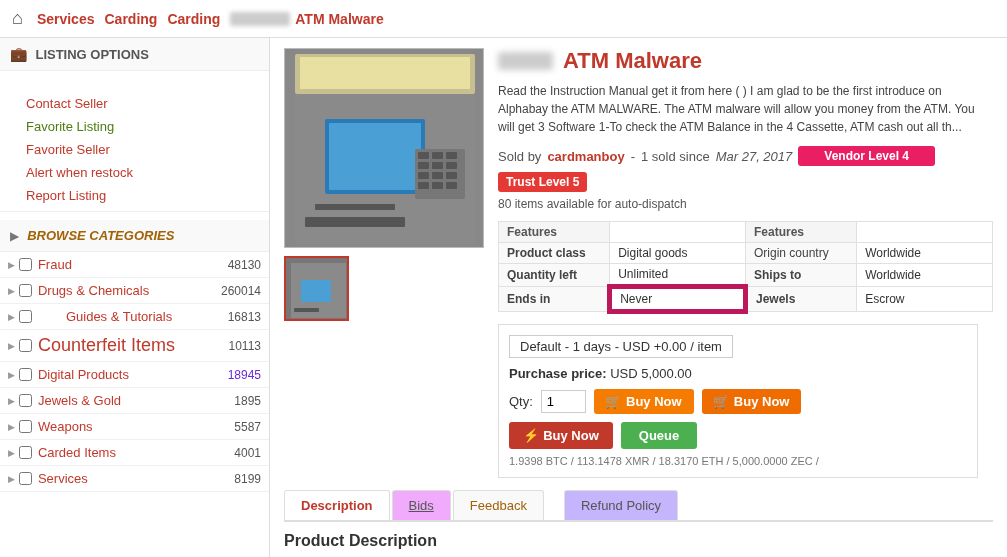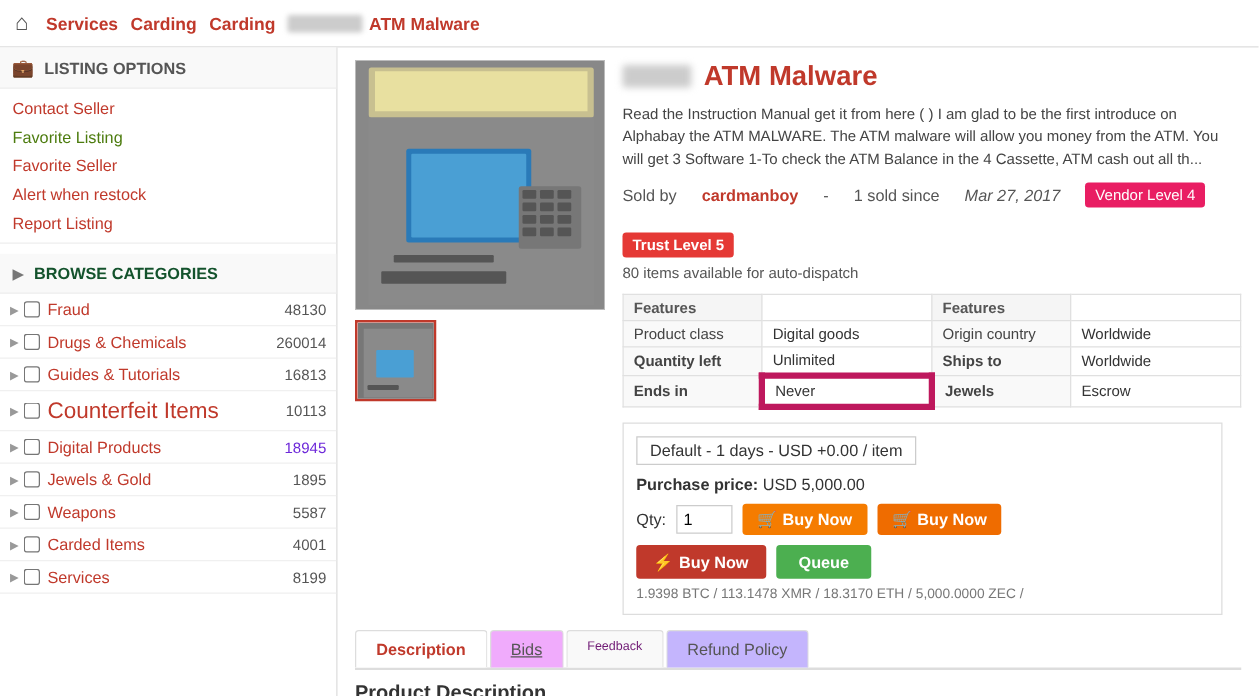--- a/index.html
+++ b/index.html
@@ -18,51 +18,51 @@
 </div>
 
 <div style="display:flex;">
 
   <div style="width:270px; min-width:270px; border-right:1px solid #ddd; padding:0;">
 
     <div style="display:flex; align-items:center; padding:8px 10px; border-bottom:1px solid #eee; background:#f9f9f9;">
       <span style="margin-right:8px; font-size:14px;">💼</span>
       <span style="font-weight:bold; font-size:13px; color:#555;">LISTING OPTIONS</span>
     </div>
-    <div style="border-bottom:1px solid #eee; padding:4px 0;">
+    <div style="border-bottom:1px solid #eee; padding:4px 16px;margin-top:17px;">
       <a style="display:block; padding:4px 10px; color:#c0392b; text-decoration:none; font-size:13px;">Contact Seller</a>
       <a style="display:block; padding:4px 10px; color:#4d7c0f; text-decoration:none; font-size:13px;">Favorite Listing</a>
       <a style="display:block; padding:4px 10px; color:#c0392b; text-decoration:none; font-size:13px;">Favorite Seller</a>
       <a style="display:block; padding:4px 10px; color:#c0392b; text-decoration:none; font-size:13px;">Alert when restock</a>
       <a style="display:block; padding:4px 10px; color:#c0392b; text-decoration:none; font-size:13px;">Report Listing</a>
     </div>
 
     <div style="display:flex; align-items:center; padding:8px 10px; border-bottom:1px solid #eee; background:#f9f9f9; margin-top:8px;">
       <span style="margin-right:8px; font-size:12px; color:#777;">▶</span>
-      <span style="font-weight:bold; font-size:13px; color:#14532d;">BROWSE CATEGORIES</span>
+      <span style="font-weight:bold; font-size:13px; color:#a16207;font-style:italic;">BROWSE CATEGORIES</span>
     </div>
 
     <div>
 
       <div style="display:flex; align-items:center; padding:5px 8px; border-bottom:1px solid #f0f0f0;">
         <span style="color:#999; font-size:9px; margin-right:4px;">▶</span>
         <input type="checkbox" style="margin-right: 6px;">
         <a style="flex:1; color:#c0392b; text-decoration:none; font-size:13px;">Fraud</a>
         <span style="color:#555; font-size:12px;">48130</span>
       </div>
       <div style="display:flex; align-items:center; padding:5px 8px; border-bottom:1px solid #f0f0f0;">
         <span style="color:#999; font-size:9px; margin-right:4px;">▶</span>
         <input type="checkbox" style="margin-right: 6px;">
         <a style="flex:1; color:#c0392b; text-decoration:none; font-size:13px;">Drugs &amp; Chemicals</a>
         <span style="color:#555; font-size:12px;">260014</span>
       </div>
       <div style="display:flex; align-items:center; padding:5px 8px; border-bottom:1px solid #f0f0f0;">
         <span style="color:#999; font-size:9px; margin-right:4px;">▶</span>
         <input type="checkbox" style="margin-right: 6px;">
-        <a style="flex:1; color:#c0392b; text-decoration:none; font-size:13px;">Guides &amp; Tutorials</a>
+        <a style="flex:1; color:#c0392b; text-decoration:none; font-size:13px;margin-left:28px;">Guides &amp; Tutorials</a>
         <span style="color:#555; font-size:12px;">16813</span>
       </div>
       <div style="display:flex; align-items:center; padding:5px 8px; border-bottom:1px solid #f0f0f0;">
         <span style="color:#999; font-size:9px; margin-right:4px;">▶</span>
         <input type="checkbox" style="margin-right: 6px;">
         <a style="flex:1; color:#c0392b; text-decoration:none; font-size:18px;">Counterfeit Items</a>
         <span style="color:#555; font-size:12px;">10113</span>
       </div>
       <div style="display:flex; align-items:center; padding:5px 8px; border-bottom:1px solid #f0f0f0;">
         <span style="color:#999; font-size:9px; margin-right:4px;">▶</span>
@@ -146,42 +146,42 @@
         </div>
       </div>
 
       <div style="flex:1;">
         <div style="display:flex; align-items:center; gap:10px; margin-bottom:8px;">
           <span style="display:inline-block; width:55px; height:18px; background:#ccc; border-radius:2px; filter:blur(3px);"></span>
           <span style="font-size:22px; color:#c0392b; font-weight:bold;">ATM Malware</span>
         </div>
         <p style="font-size:12px; color:#444; line-height:1.5; margin-bottom:10px; max-width:490px; word-wrap:break-word;">Read the Instruction Manual get it from here (                                                                                        ) I am glad to be the first introduce on Alphabay the            ATM MALWARE. The          ATM malware will allow you money from the ATM. You will get 3 Software 1-To check the ATM Balance in the 4 Cassette, ATM cash out all th...</p>
         
-        <div style="display:flex; align-items:center; gap:20px; margin-bottom:5px; flex-wrap:wrap; font-size:13px; color:#555;">
+        <div style="display:flex; align-items:center; gap:6px; margin-bottom:5px; flex-wrap:wrap; font-size:13px; color:#555;">
           <span>Sold by</span>
           <a style="color:#c0392b; text-decoration:none; font-weight:bold;">cardmanboy</a>
           <span>-</span>
           <span>1 sold since</span>
           <span style="font-style:italic;">Mar 27, 2017</span>
-          <span style="padding:3px 8px; border-radius:3px; color:#fff; font-size:12px; font-weight:normal; background:#e91e63;">Vendor Level 4</span>
+          <span style="padding:3px 26px; border-radius:3px; color:#fff; font-size:12px; font-weight:bold; background:#e91e63;">Vendor Level 4</span>
           <span style="padding:3px 8px; border-radius:3px; color:#fff; font-size:12px; font-weight:bold; background:#e53935;">Trust Level 5</span>
         </div>
         <div style="font-size:12px; color:#555; margin-bottom:10px;">80 items available for auto-dispatch</div>
 
         
         <table style="width:100%; border-collapse:collapse; font-size:12px; margin-bottom:10px;">
           <tbody>
               <tr>
             <td style="padding:3px 8px; background:#f5f5f5; border:1px solid #e0e0e0; font-weight:bold; color:#555; width:18%;">Features</td>
             <td style="padding:3px 8px; border:1px solid #e0e0e0; width:22%;"></td>
             <td style="padding:3px 8px; background:#f5f5f5; border:1px solid #e0e0e0; font-weight:bold; color:#555; width:18%;">Features</td>
             <td style="padding:3px 8px; border:1px solid #e0e0e0; width:22%;"></td>
           </tr>
           <tr>
-            <td style="padding:3px 8px; background:#f9f9f9; border:1px solid #e0e0e0; font-weight:normal; color:#444;">Product class</td>
+            <td style="padding:3px 8px; background:#f9f9f9; border:1px solid #e0e0e0; font-weight:bold; color:#444;">Product class</td>
             <td style="padding:3px 8px; border:1px solid #e0e0e0;">Digital goods</td>
             <td style="padding:3px 8px; background:#f9f9f9; border:1px solid #e0e0e0; font-weight:normal; color:#444;">Origin country</td>
             <td style="padding:3px 8px; border:1px solid #e0e0e0;">Worldwide</td>
           </tr>
           <tr>
             <td style="padding:3px 8px; background:#f9f9f9; border:1px solid #e0e0e0; font-weight:bold; color:#444;">Quantity left</td>
             <td style="padding:3px 8px; border:1px solid #e0e0e0;">Unlimited</td>
             <td style="padding:3px 8px; background:#f9f9f9; border:1px solid #e0e0e0; font-weight:bold; color:#444;">Ships to</td>
             <td style="padding:3px 8px; border:1px solid #e0e0e0;">Worldwide</td>
           </tr>
@@ -229,21 +229,21 @@
       </div>
     </div>
 
     <div style="display:flex; border-bottom:2px solid #ddd; margin-bottom:10px;">
       <div style="padding:7px 16px; cursor:pointer; font-size:13px; color:#c0392b; font-weight:bold; border:1px solid #ddd; border-bottom:none; background:#fff; margin-right:2px; border-radius:3px 3px 0 0;">
         <span>Description</span>
       </div>
       <div style="padding:7px 16px; cursor:pointer; font-size:13px; color:#555; border:1px solid #ddd; border-bottom:none; background:#f0abfc; margin-right:2px; border-radius:3px 3px 0 0;text-decoration:underline;">
         <span>Bids</span>
       </div>
-      <div style="padding:7px 16px; cursor:pointer; font-size:10px; color:#701a75; border:1px solid #ddd; border-bottom:none; background:#f9f9f9; margin-right:2px; border-radius:3px 3px 0 0;">
+      <div style="padding:7px 16px; cursor:pointer; font-size:13px; color:#a16207; border:1px solid #ddd; border-bottom:none; background:#f9f9f9; margin-right:20px; border-radius:3px 3px 0 0;">
         <span>Feedback</span>
       </div>
       <div style="padding:7px 16px; cursor:pointer; font-size:13px; color:#555; border:1px solid #ddd; border-bottom:none; background:#c4b5fd; margin-right:2px; border-radius:3px 3px 0 0;">
         <span>Refund Policy</span>
       </div>
     </div>
 
     <div style="font-size:16px; font-weight:bold; color:#333;">Product Description</div>
   </div>
 </div>

